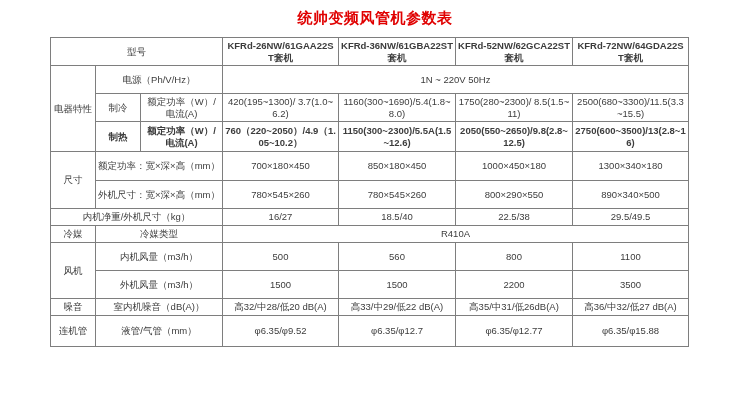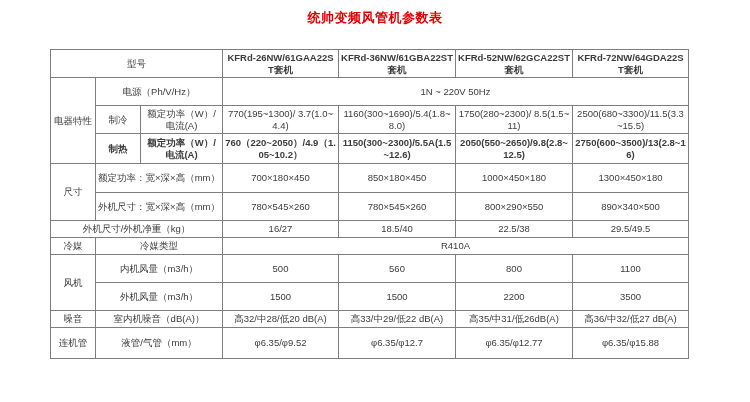--- a/index.html
+++ b/index.html
@@ -9,23 +9,23 @@
   }
   body {
     width: 750px;
     height: 402px;
     font-family: "Liberation Sans", sans-serif;
     color: #3c3c3c;
     overflow: hidden;
   }
   .page-title {
     padding-top: 9px;
-    margin: 0 0 22px 0;
+    margin: 0 0 9px 0;
     text-align: center;
-    font-size: 13px;
+    font-size: 15px;
     font-weight: bold;
     color: #e00000;
     letter-spacing: 0.5px;
   }
   table.spec {
     border-collapse: collapse;
     table-layout: fixed;
     width: 638px;
     margin-left: 50px;
   }
@@ -70,50 +70,50 @@
       <td class="model-name">KFRd-72NW/64GDA22ST套机</td>
     </tr>
     <tr class="h28">
       <td rowspan="3">电器特性</td>
       <td colspan="2">电源（Ph/V/Hz）</td>
       <td colspan="4">1N ~ 220V 50Hz</td>
     </tr>
     <tr class="h28">
       <td>制冷</td>
       <td>额定功率（W）/电流(A)</td>
-      <td class="val">770(195~1300)/ 3.7(1.0~4.4)</td>
+      <td class="val">420(195~1300)/ 3.7(1.0~6.2)</td>
       <td class="val">1160(300~1690)/5.4(1.8~8.0)</td>
       <td class="val">1750(280~2300)/ 8.5(1.5~11)</td>
       <td class="val">2500(680~3300)/11.5(3.3~15.5)</td>
     </tr>
     <tr class="h30">
       <td>制热</td>
       <td>额定功率（W）/电流(A)</td>
       <td class="val">760（220~2050）/4.9（1.05~10.2）</td>
       <td class="val">1150(300~2300)/5.5A(1.5~12.6)</td>
       <td class="val">2050(550~2650)/9.8(2.8~12.5)</td>
       <td class="val">2750(600~3500)/13(2.8~16)</td>
     </tr>
     <tr class="h29">
       <td rowspan="2">尺寸</td>
       <td colspan="2">额定功率：宽×深×高（mm）</td>
       <td class="val">700×180×450</td>
       <td class="val">850×180×450</td>
       <td class="val">1000×450×180</td>
-      <td class="val">1300×450×180</td>
+      <td class="val">1300×340×180</td>
     </tr>
     <tr class="h28">
       <td colspan="2">外机尺寸：宽×深×高（mm）</td>
       <td class="val">780×545×260</td>
       <td class="val">780×545×260</td>
       <td class="val">800×290×550</td>
       <td class="val">890×340×500</td>
     </tr>
     <tr class="h17">
-      <td colspan="3">外机尺寸/外机净重（kg）</td>
+      <td colspan="3">内机净重/外机尺寸（kg）</td>
       <td class="val">16/27</td>
       <td class="val">18.5/40</td>
       <td class="val">22.5/38</td>
       <td class="val">29.5/49.5</td>
     </tr>
     <tr class="h17">
       <td>冷媒</td>
       <td colspan="2">冷媒类型</td>
       <td colspan="4">R410A</td>
     </tr>

